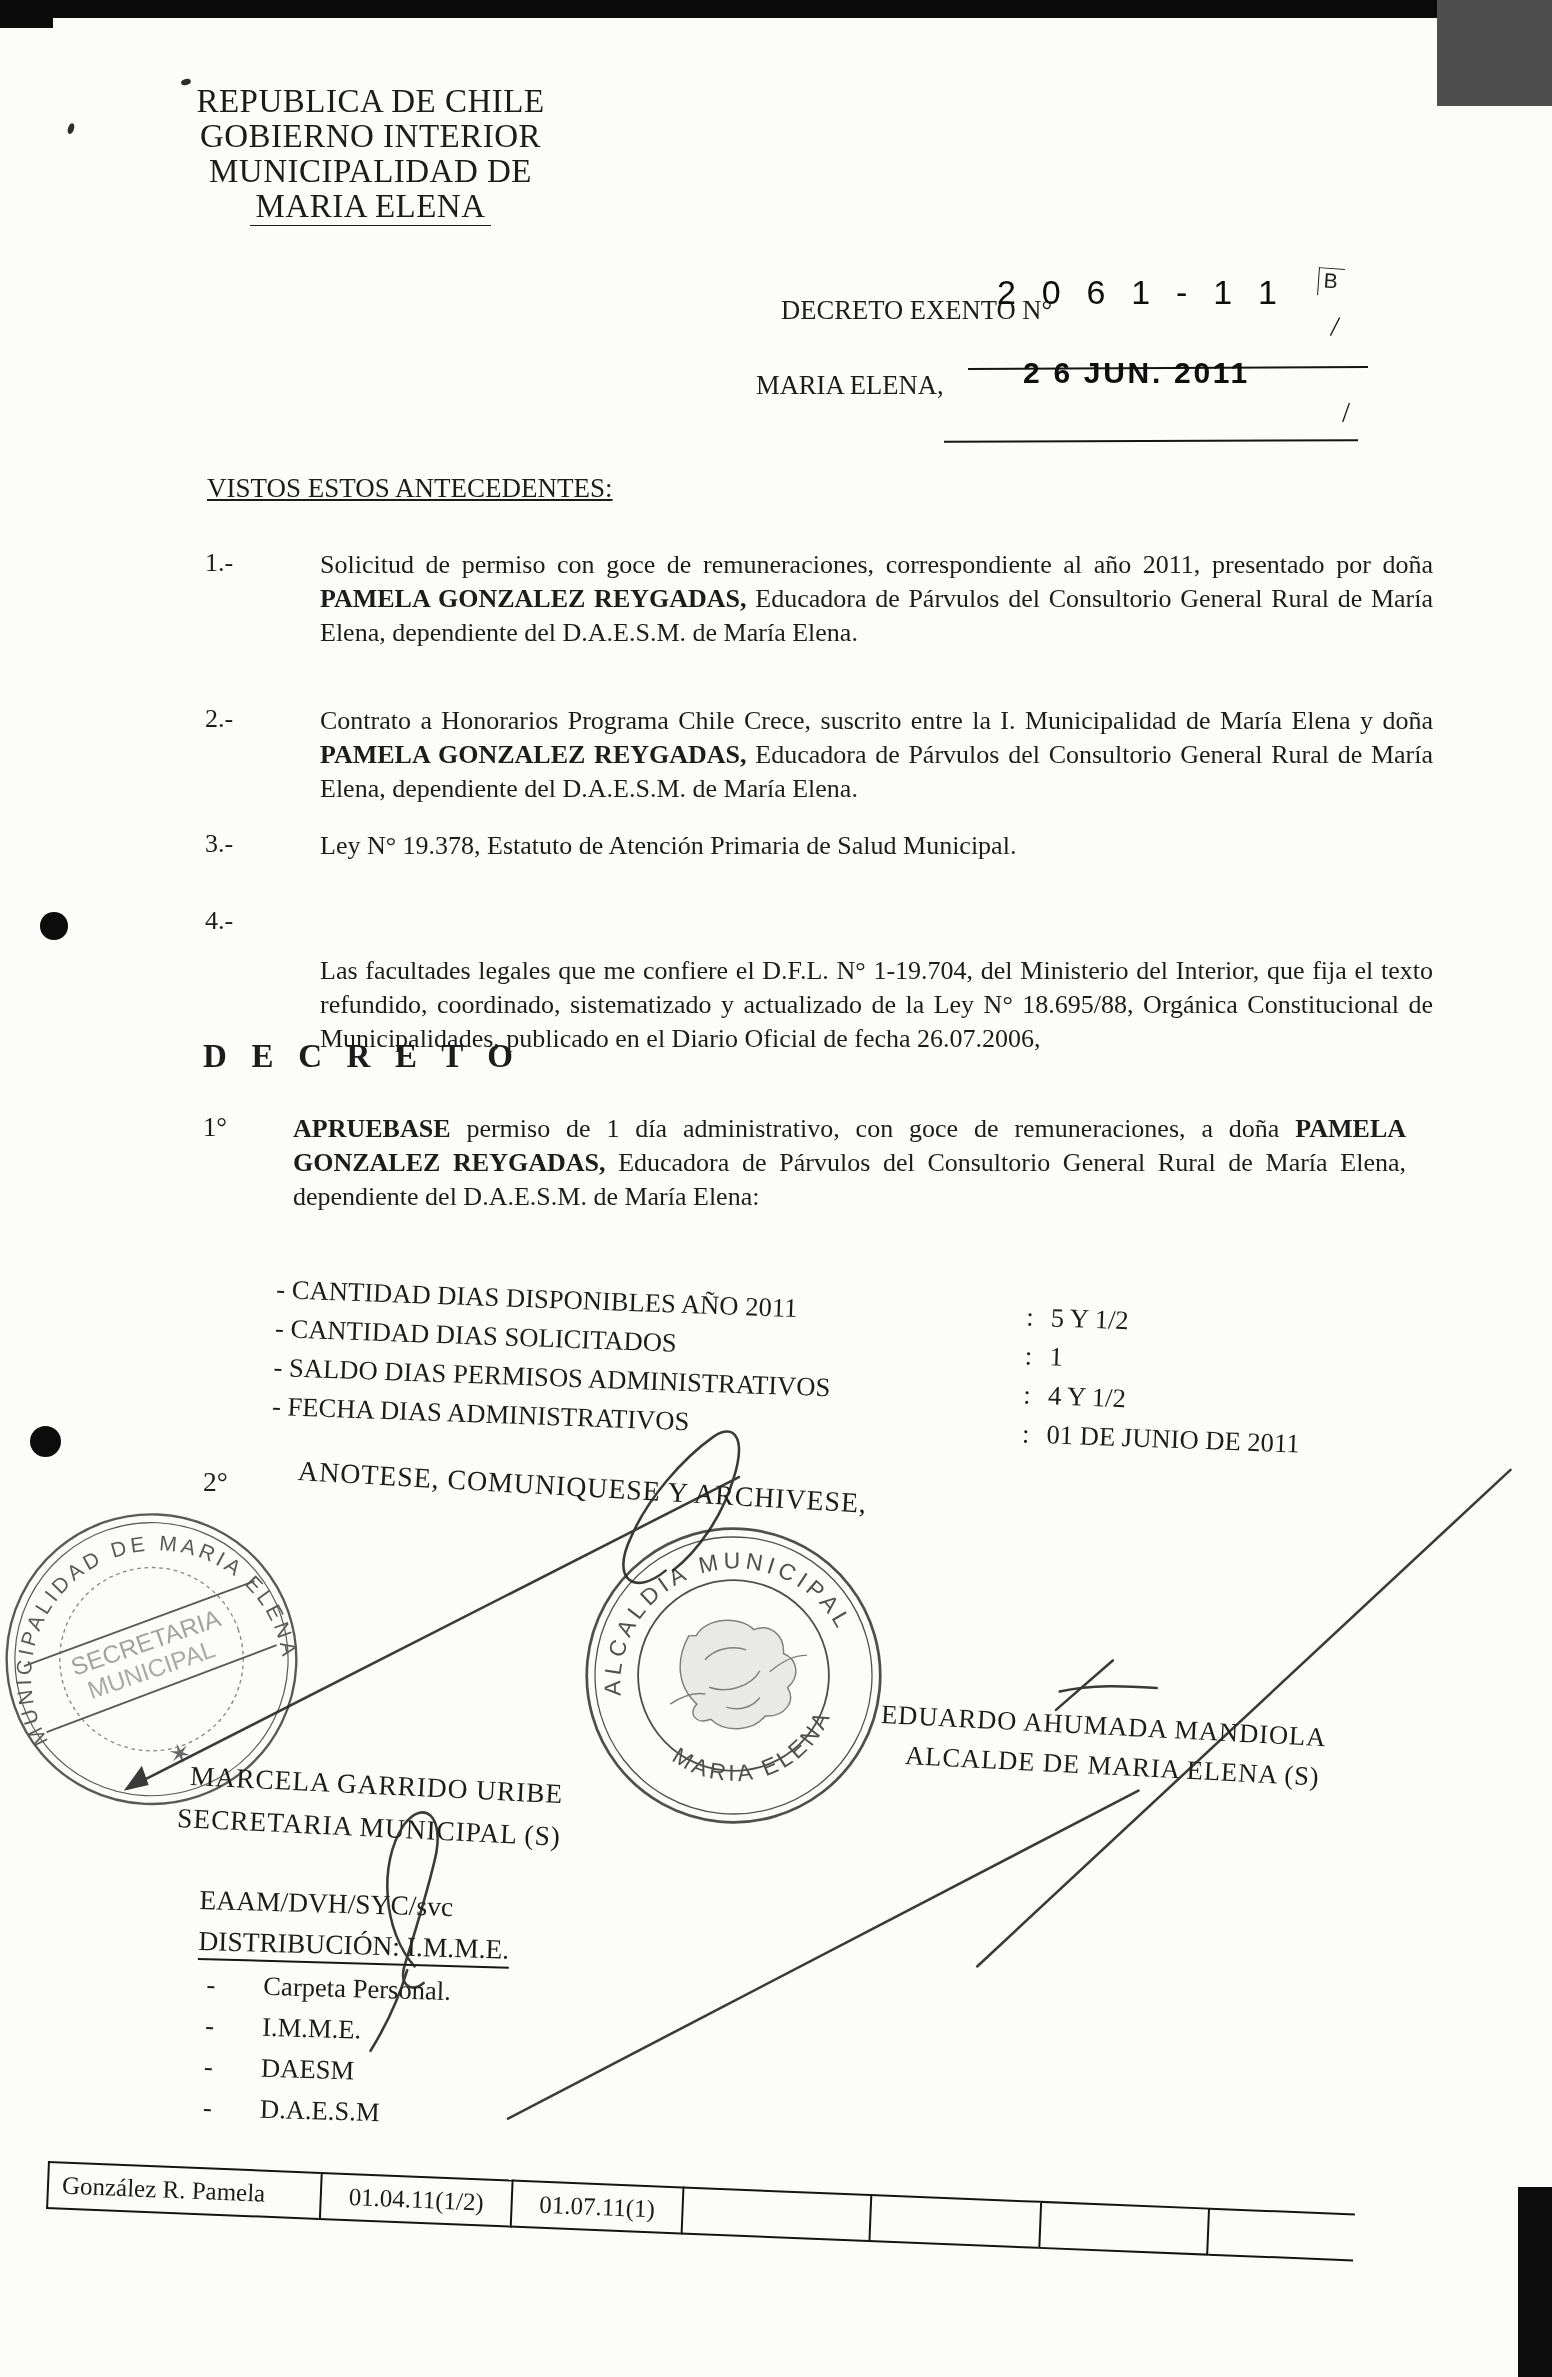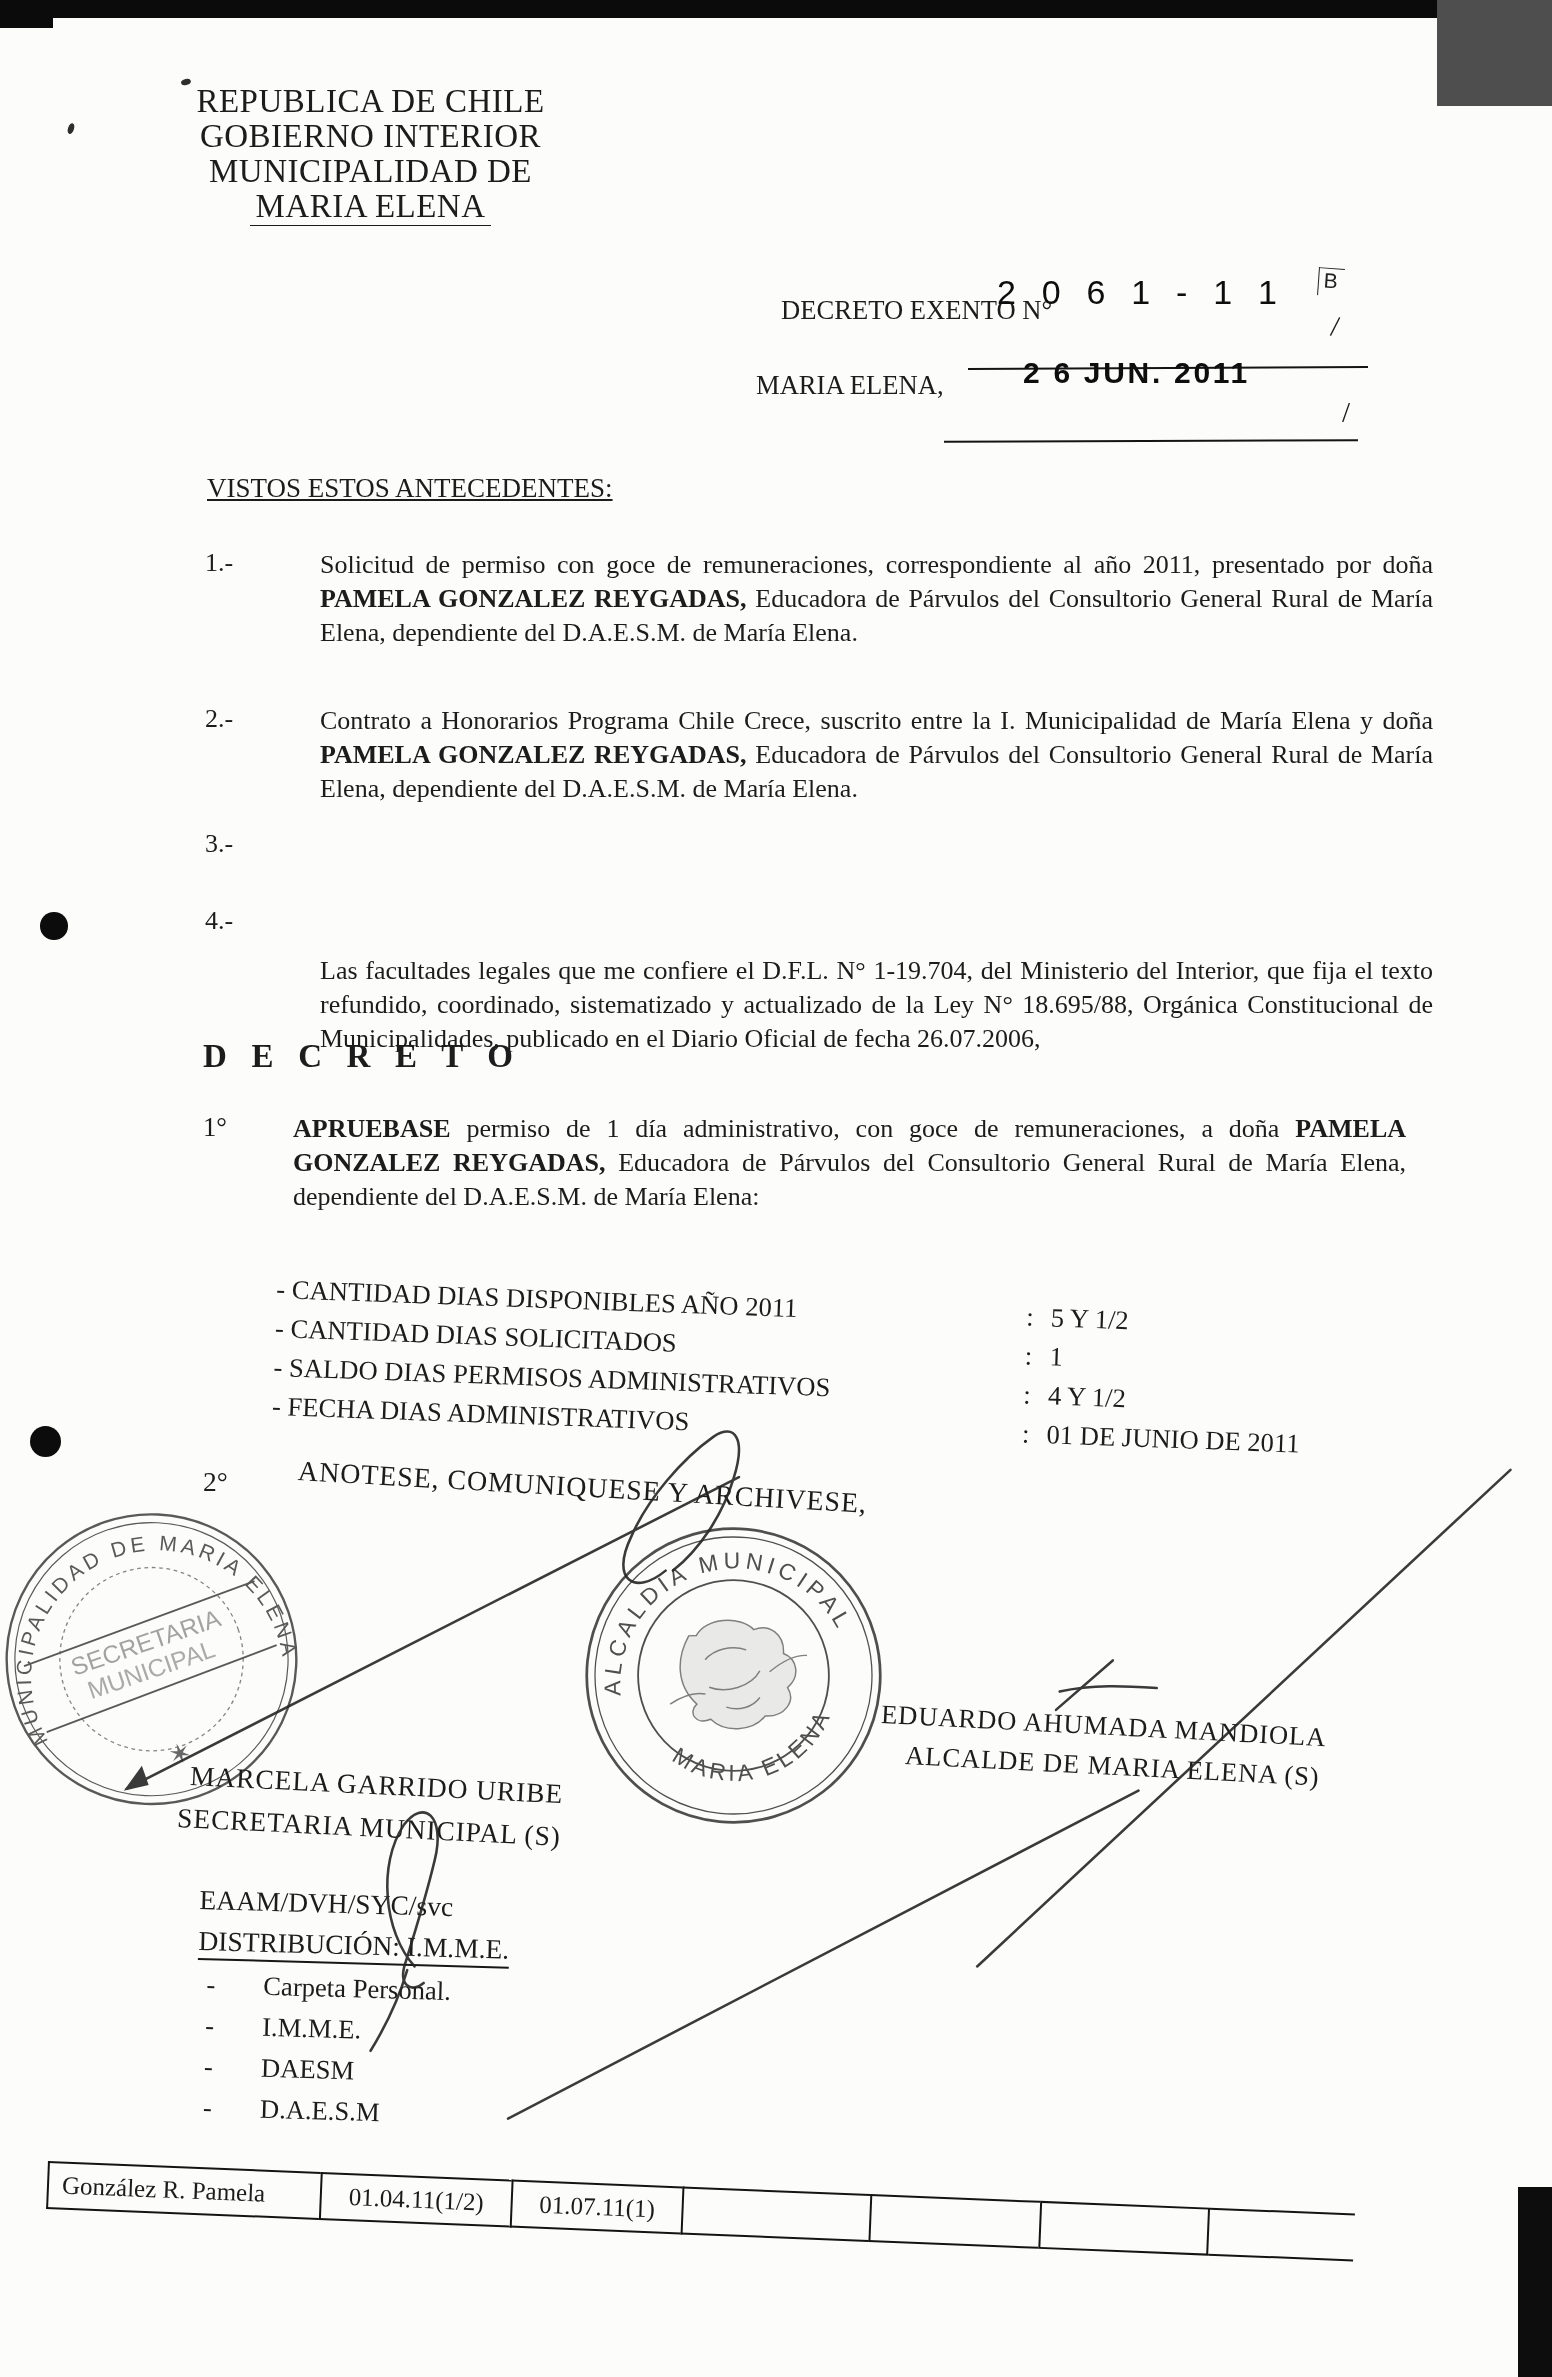--- a/index.html
+++ b/index.html
@@ -111,20 +111,21 @@
 
   <div class="abs vistos-heading">VISTOS ESTOS ANTECEDENTES:</div>
 
   <div class="abs item-num" style="top:548px">1.-</div>
   <div class="abs item-text" style="top:548px"><span>Solicitud de permiso con goce de remuneraciones, correspondiente al año 2011, presentado por doña </span><span class="b">PAMELA GONZALEZ REYGADAS,</span><span> Educadora de Párvulos del Consultorio General Rural de María Elena, dependiente del D.A.E.S.M. de María Elena.</span></div>
 
   <div class="abs item-num" style="top:704px">2.-</div>
   <div class="abs item-text" style="top:704px"><span>Contrato a Honorarios Programa Chile Crece, suscrito entre la I. Municipalidad de María Elena y doña </span><span class="b">PAMELA GONZALEZ REYGADAS,</span><span> Educadora de Párvulos del Consultorio General Rural de María Elena, dependiente del D.A.E.S.M. de María Elena.</span></div>
 
   <div class="abs item-num" style="top:829px">3.-</div>
+  <div class="abs item-text" style="top:829px"><span>Ley N° 19.378, Estatuto de Atención Primaria de Salud Municipal.</span></div>
 
   <div class="abs item-num" style="top:906px">4.-</div>
   <div class="abs item-text" style="top:954px"><span>Las facultades legales que me confiere el D.F.L. N° 1-19.704, del Ministerio del Interior, que fija el texto refundido, coordinado, sistematizado y actualizado de la Ley N° 18.695/88, Orgánica Constitucional de Municipalidades, publicado en el Diario Oficial de fecha 26.07.2006,</span></div>
 
   <div class="abs decreto-heading">D E C R E T O</div>
   <div class="abs res1-num">1°</div>
   <div class="abs res1-text"><span class="b">APRUEBASE</span><span> permiso de 1 día administrativo, con goce de remuneraciones, a doña </span><span class="b">PAMELA GONZALEZ REYGADAS,</span><span> Educadora de Párvulos del Consultorio General Rural de María Elena, dependiente del D.A.E.S.M. de María Elena:</span></div>
 
   <div class="abs days-block">
     <div class="days-row">

